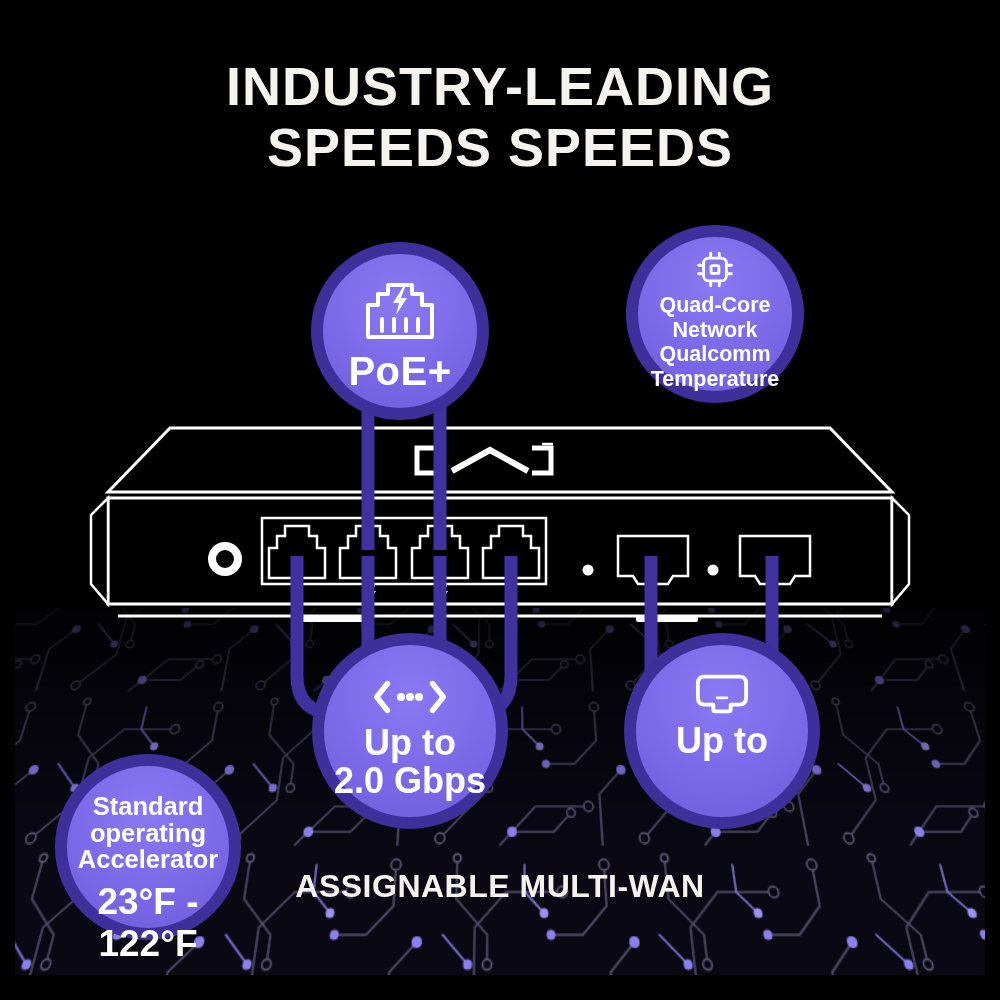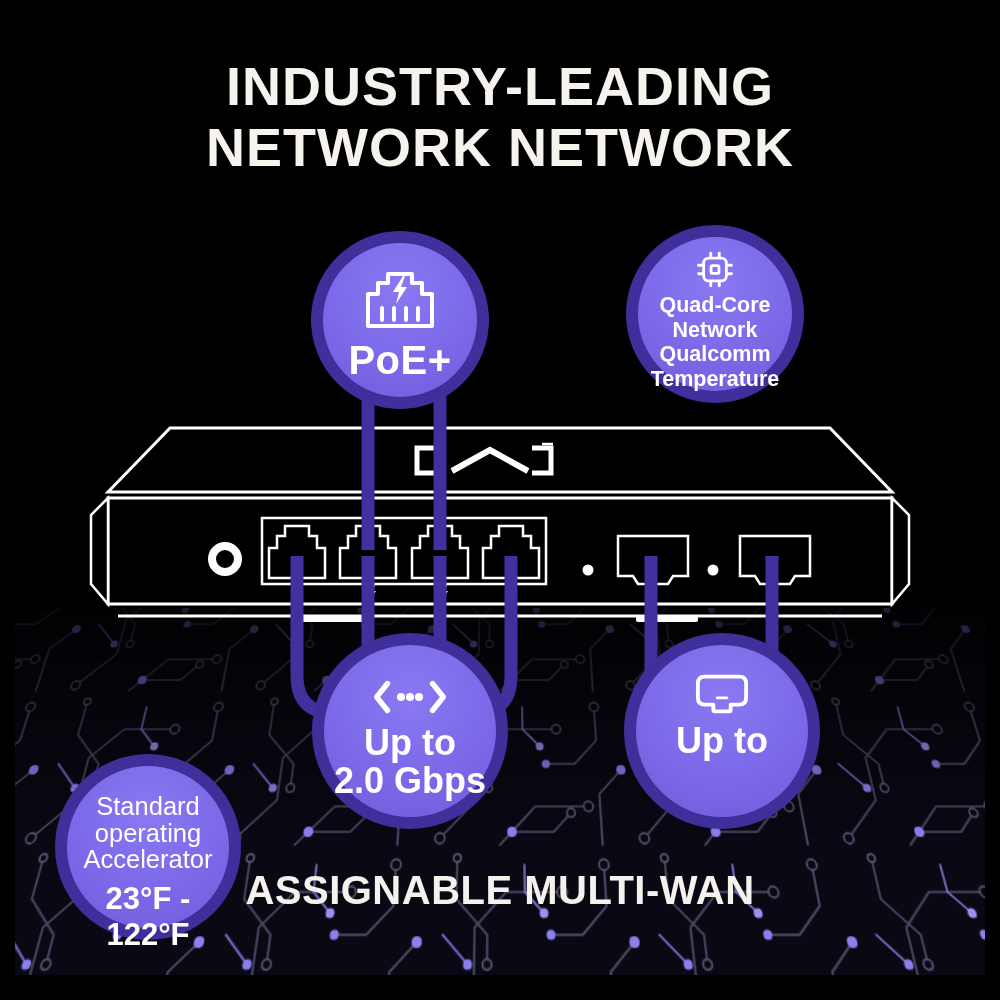--- a/index.html
+++ b/index.html
@@ -25,41 +25,41 @@
   .device-art{position:absolute;left:0;top:0;z-index:2;}
   
   .bubble{
     position:absolute;border-radius:50%;box-sizing:border-box;
     border:12px solid #3F2F9A;
     background:radial-gradient(circle at 50% 30%, #8a79f2 0%, #7b69e8 55%, #6f5cd9 100%);
     display:flex;flex-direction:column;align-items:center;justify-content:flex-start;
     text-align:center;z-index:3;
   }
   .bubble .txt{color:#fff;font-weight:bold;}
-  .b-poe{left:311px;top:231px;width:178px;height:178px;padding-top:27px;}
+  .b-poe{left:311px;top:242px;width:178px;height:178px;padding-top:27px;}
   .b-poe .poe-label{font-size:40px;font-weight:bold;margin-top:8px;letter-spacing:.5px;}
   .b-quad{left:626px;top:225px;width:178px;height:178px;padding-top:14px;}
   .b-quad .line{font-size:21.5px;line-height:24.5px;font-weight:bold;text-align:center;}
   .b-quad .chip-gap{margin-top:5px;}
   .b-lan{left:312px;top:633px;width:196px;height:196px;padding-top:34px;}
   .b-wan{left:624px;top:633px;width:196px;height:196px;padding-top:28px;}
   .speed-line{font-size:36px;line-height:38px;font-weight:bold;}
   .b-lan .speed-block{margin-top:9px;}
   .b-wan .speed-block{margin-top:7px;}
   .b-temp{left:55px;top:754px;width:186px;height:186px;padding-top:27px;}
-  .b-temp .line{font-size:25.5px;line-height:26.5px;font-weight:normal;}
-  .b-temp .range{font-size:31px;font-weight:bold;margin-top:8px;}
+  .b-temp .line{font-size:25.5px;line-height:26.5px;font-weight:bold;}
+  .b-temp .range{font-size:37px;font-weight:bold;margin-top:8px;}
   
   .title{
     position:absolute;left:0;right:0;top:56px;text-align:center;z-index:4;
     color:#f6f3ee;font-weight:bold;font-size:54px;line-height:61px;letter-spacing:1px;
   }
   .footer-label{
     position:absolute;left:0;right:0;top:868px;text-align:center;z-index:5;
-    color:#f5f2ee;font-weight:bold;font-size:40px;letter-spacing:.5px;
+    color:#f5f2ee;font-weight:bold;font-size:32px;letter-spacing:.5px;
   }
 </style>
 </head>
 <body>
 
 <div class="canvas">
 
   <div class="circuit-area">
     <div class="circuit-3d">
       <svg width="1470" height="560" xmlns="http://www.w3.org/2000/svg">
@@ -159,21 +159,21 @@
       <path d="M368,556 V672"></path>
       <path d="M440,556 V672"></path>
       <path d="M511,556 V676 Q511,706 486,712 L472,716"></path>
       <path d="M651,556 V672"></path>
       <path d="M772,556 V672"></path>
     </g>
   </svg>
 
   <div class="title">
     <div>INDUSTRY-LEADING</div>
-    <div>NETWORK NETWORK</div>
+    <div>SPEEDS SPEEDS</div>
   </div>
 
   <div class="bubble b-poe">
     <svg width="76" height="60" viewBox="0 0 76 60">
       <path d="M6,56 V24 H16 V13 H26 V4 H50 V13 H60 V24 H70 V56 Z" fill="none" stroke="#fff" stroke-width="4" stroke-linejoin="round"></path>
       <g stroke="#fff" stroke-width="4" stroke-linecap="round">
         <path d="M20,38 V50"></path>
           <path d="M32,38 V50"></path>
           <path d="M44,38 V50"></path>
           <path d="M56,38 V50"></path>

